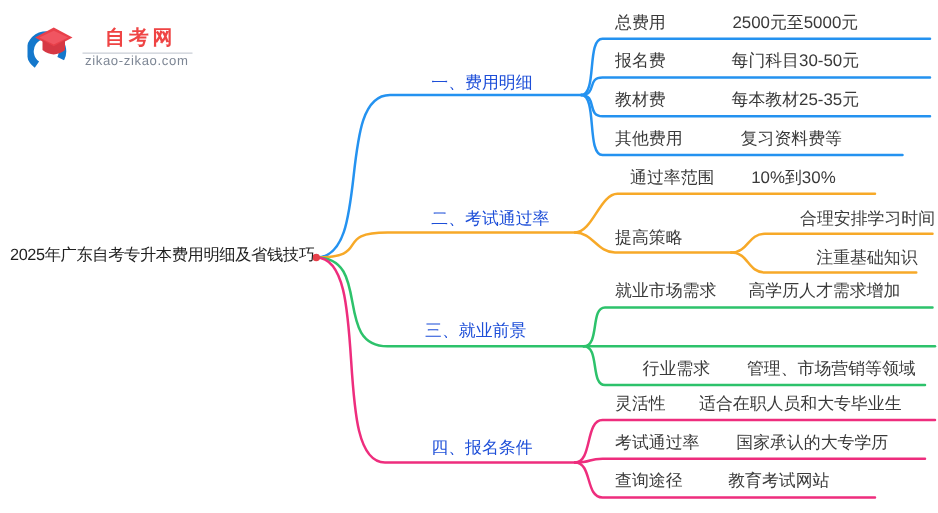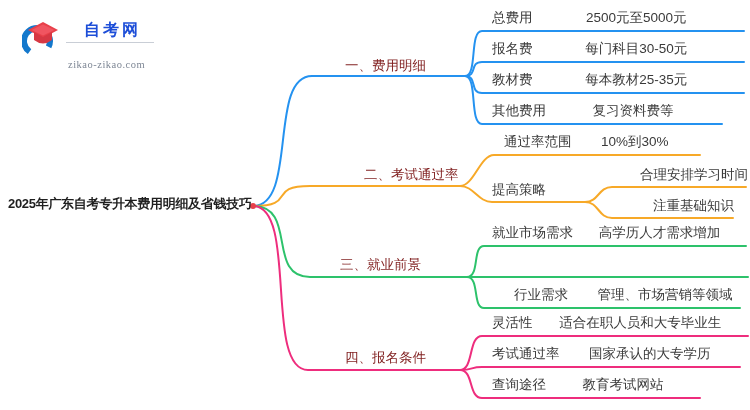--- a/index.html
+++ b/index.html
@@ -3,34 +3,34 @@
 <meta charset="utf-8">
 <style>
   html,body{margin:0;padding:0;background:#ffffff;}
   .canvas{
     position:relative;width:750px;height:410px;background:#ffffff;overflow:hidden;
     font-family:"Liberation Sans","DejaVu Sans",sans-serif;color:#333;
   }
   .edges{position:absolute;left:0;top:0;width:750px;height:410px;}
   .node{position:absolute;white-space:nowrap;font-size:13.5px;line-height:18px;color:#3a3a3a;}
   .root-title{
-    position:absolute;left:8px;top:195px;width:242px;font-size:13px;font-weight:700;
+    position:absolute;left:8px;top:195px;width:242px;font-size:13px;font-weight:400;
     color:#1f1f1f;white-space:nowrap;letter-spacing:-0.3px;
   }
-  .branch-label{font-weight:400;color:#7f1d1d;text-align:right;}
+  .branch-label{font-weight:400;color:#1d4ed8;text-align:right;}
   .leaf-row{position:absolute;display:flex;align-items:flex-start;height:20px;}
   .leaf-row .lbl{flex:0 0 auto;padding-left:10px;}
   .leaf-row .val{flex:1 1 auto;text-align:center;}
   .solo{position:absolute;text-align:right;}
   
   .logo{position:absolute;left:20px;top:14px;width:150px;height:50px;}
   .logo-icon{position:absolute;left:2px;top:4px;}
-  .logo-title{position:absolute;left:64px;top:6px;font-size:16px;font-weight:700;color:#1d4ed8;letter-spacing:3px;}
+  .logo-title{position:absolute;left:64px;top:6px;font-size:16px;font-weight:700;color:#ef4444;letter-spacing:3px;}
   .logo-rule{position:absolute;left:46px;top:28px;width:88px;height:1px;background:#c9ced6;}
-  .logo-domain{position:absolute;left:48px;top:45px;font-size:10.5px;color:#7e8795;letter-spacing:0.5px;font-family:Liberation Serif, serif;}
+  .logo-domain{position:absolute;left:48px;top:29px;font-size:10.5px;color:#7e8795;letter-spacing:0.5px;}
 </style>
 </head>
 <body>
 
 <div class="canvas">
 
   <svg class="edges" viewBox="0 0 750 410">
 
     <g stroke="#2492f0" stroke-width="2" fill="none" stroke-linecap="round">
       <path d="M253 206 C298 206 268 76 312 76 L465 76"></path>
@@ -72,21 +72,21 @@
       <path d="M21 6.5 L32.5 12 L21 17.5 L9.5 12 Z" fill="#f05561"></path>
     </svg>
     <div class="logo-title">自考网</div>
     <div class="logo-rule"></div>
     <div class="logo-domain">zikao-zikao.com</div>
   </div>
 
   <div class="root-title">2025年广东自考专升本费用明细及省钱技巧</div>
 
   <div class="node branch-label" style="left:345px;top:57px">一、费用明细</div>
-  <div class="node branch-label" style="left:364px;top:166px">二、考试通过率</div>
+  <div class="node branch-label" style="left:345px;top:166px">二、考试通过率</div>
   <div class="node branch-label" style="left:340px;top:256px">三、就业前景</div>
   <div class="node branch-label" style="left:345px;top:349px">四、报名条件</div>
 
   <div class="leaf-row node" style="left:482px;top:9px;width:258px">
     <span class="lbl">总费用</span>
     <span class="val">2500元至5000元</span>
   </div>
   <div class="leaf-row node" style="left:482px;top:40px;width:258px">
     <span class="lbl">报名费</span>
     <span class="val">每门科目30-50元</span>

